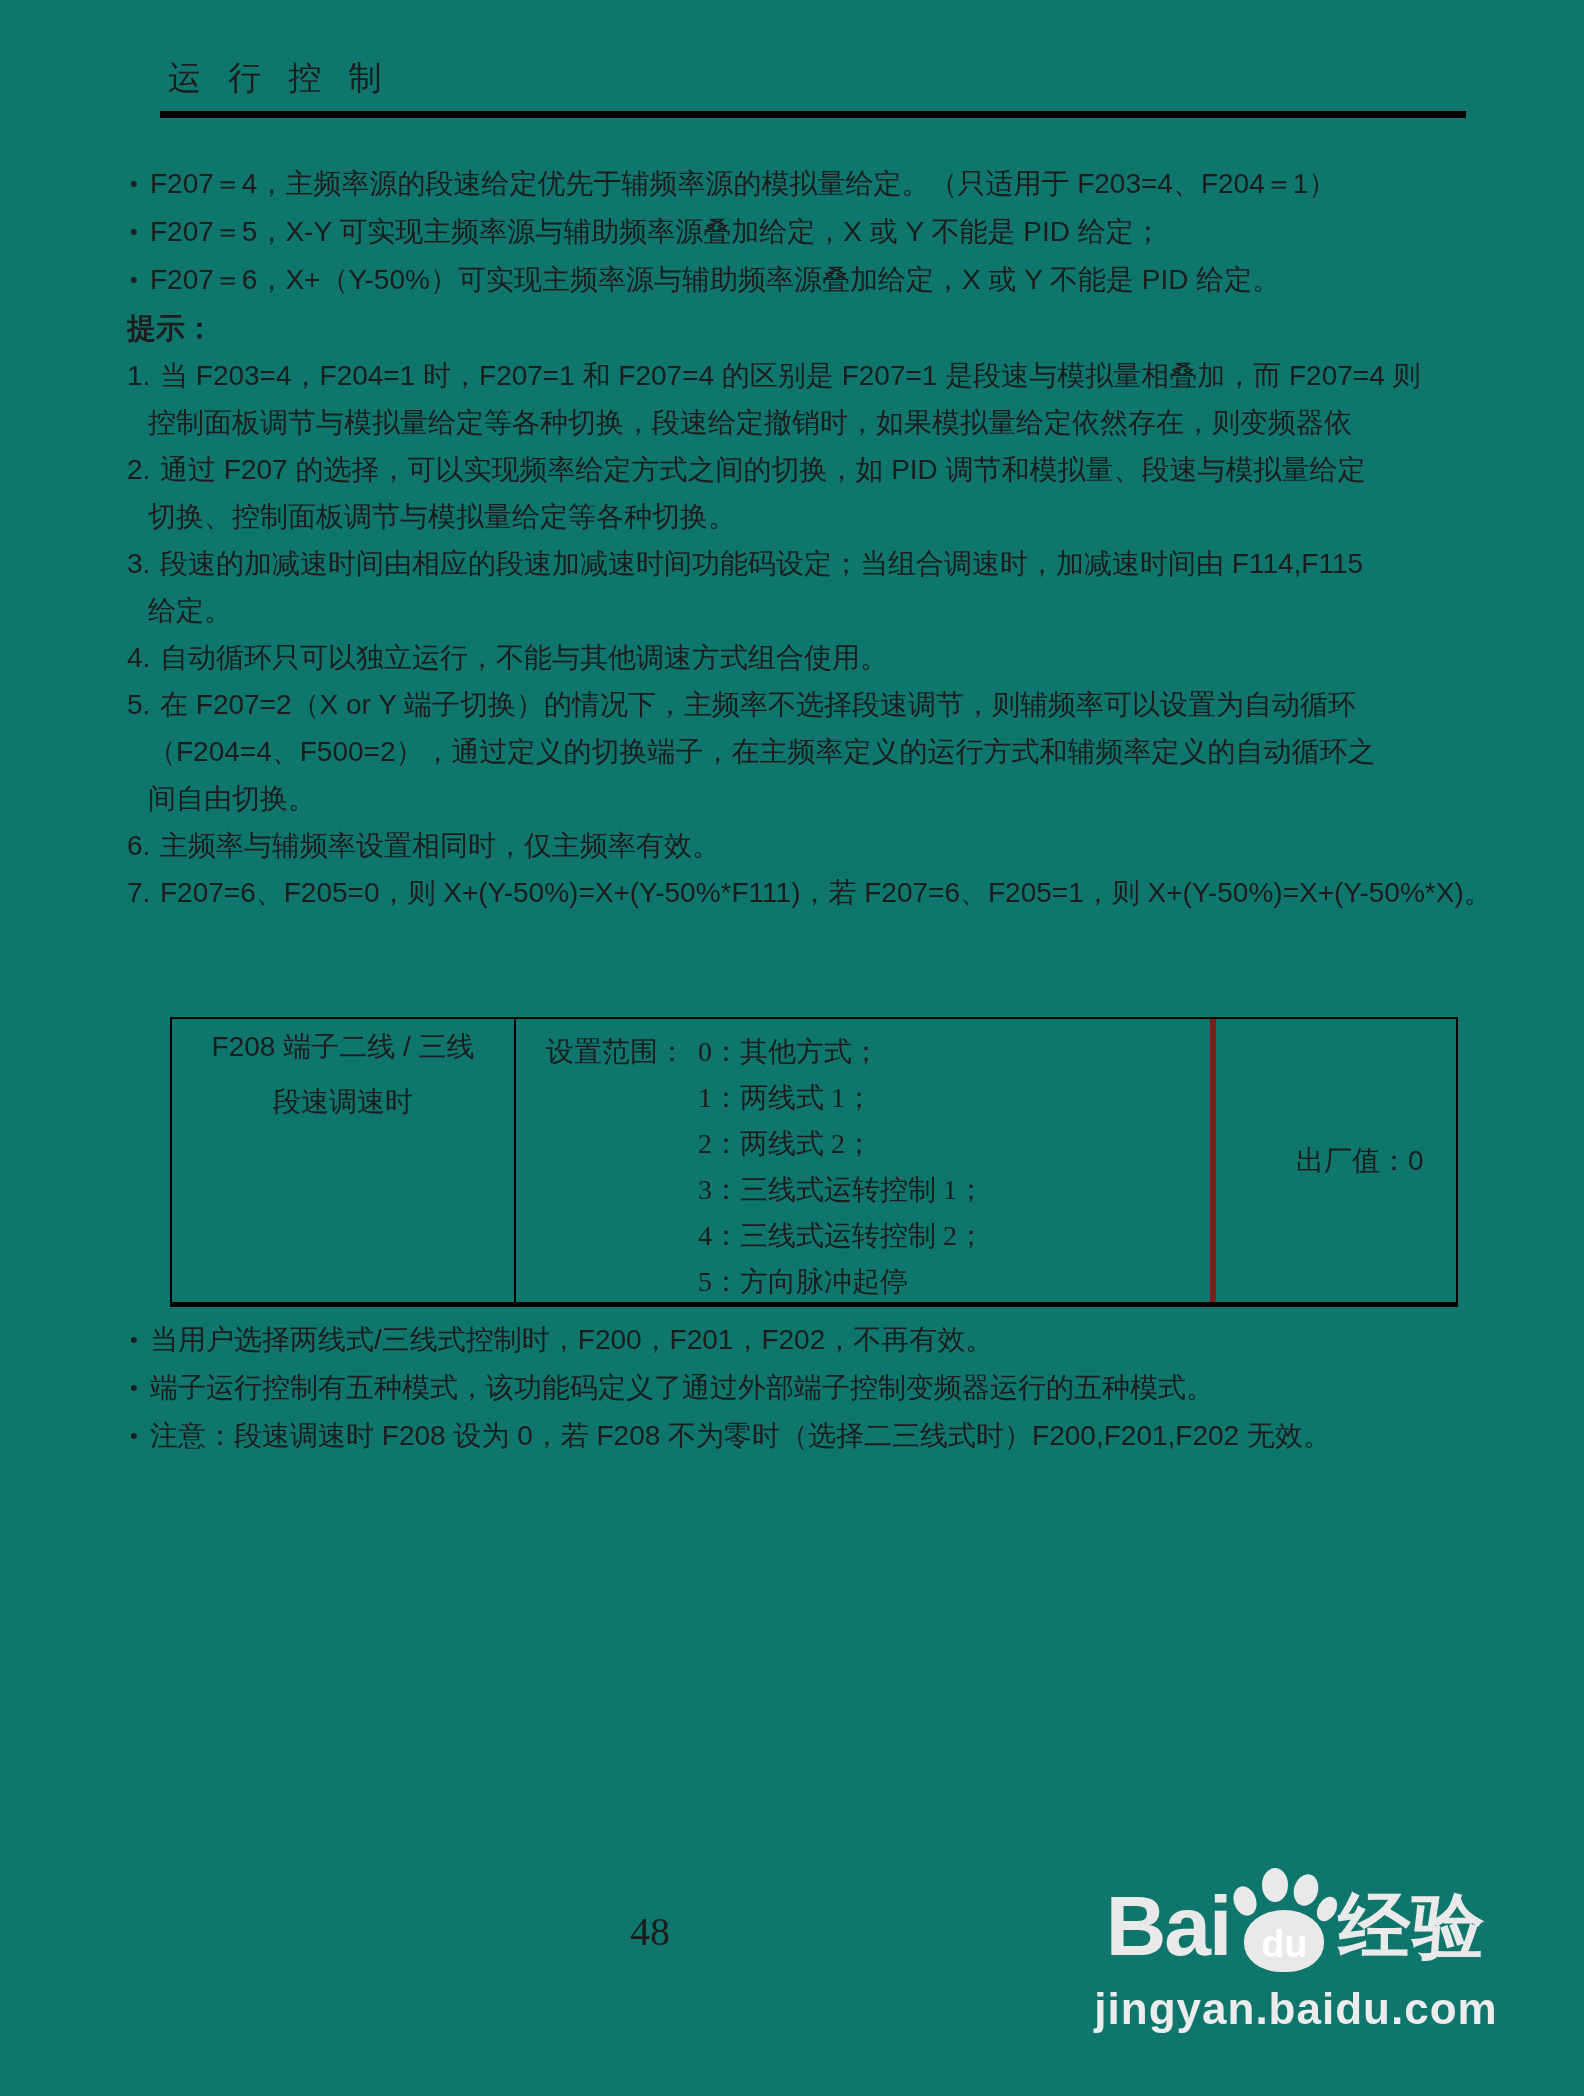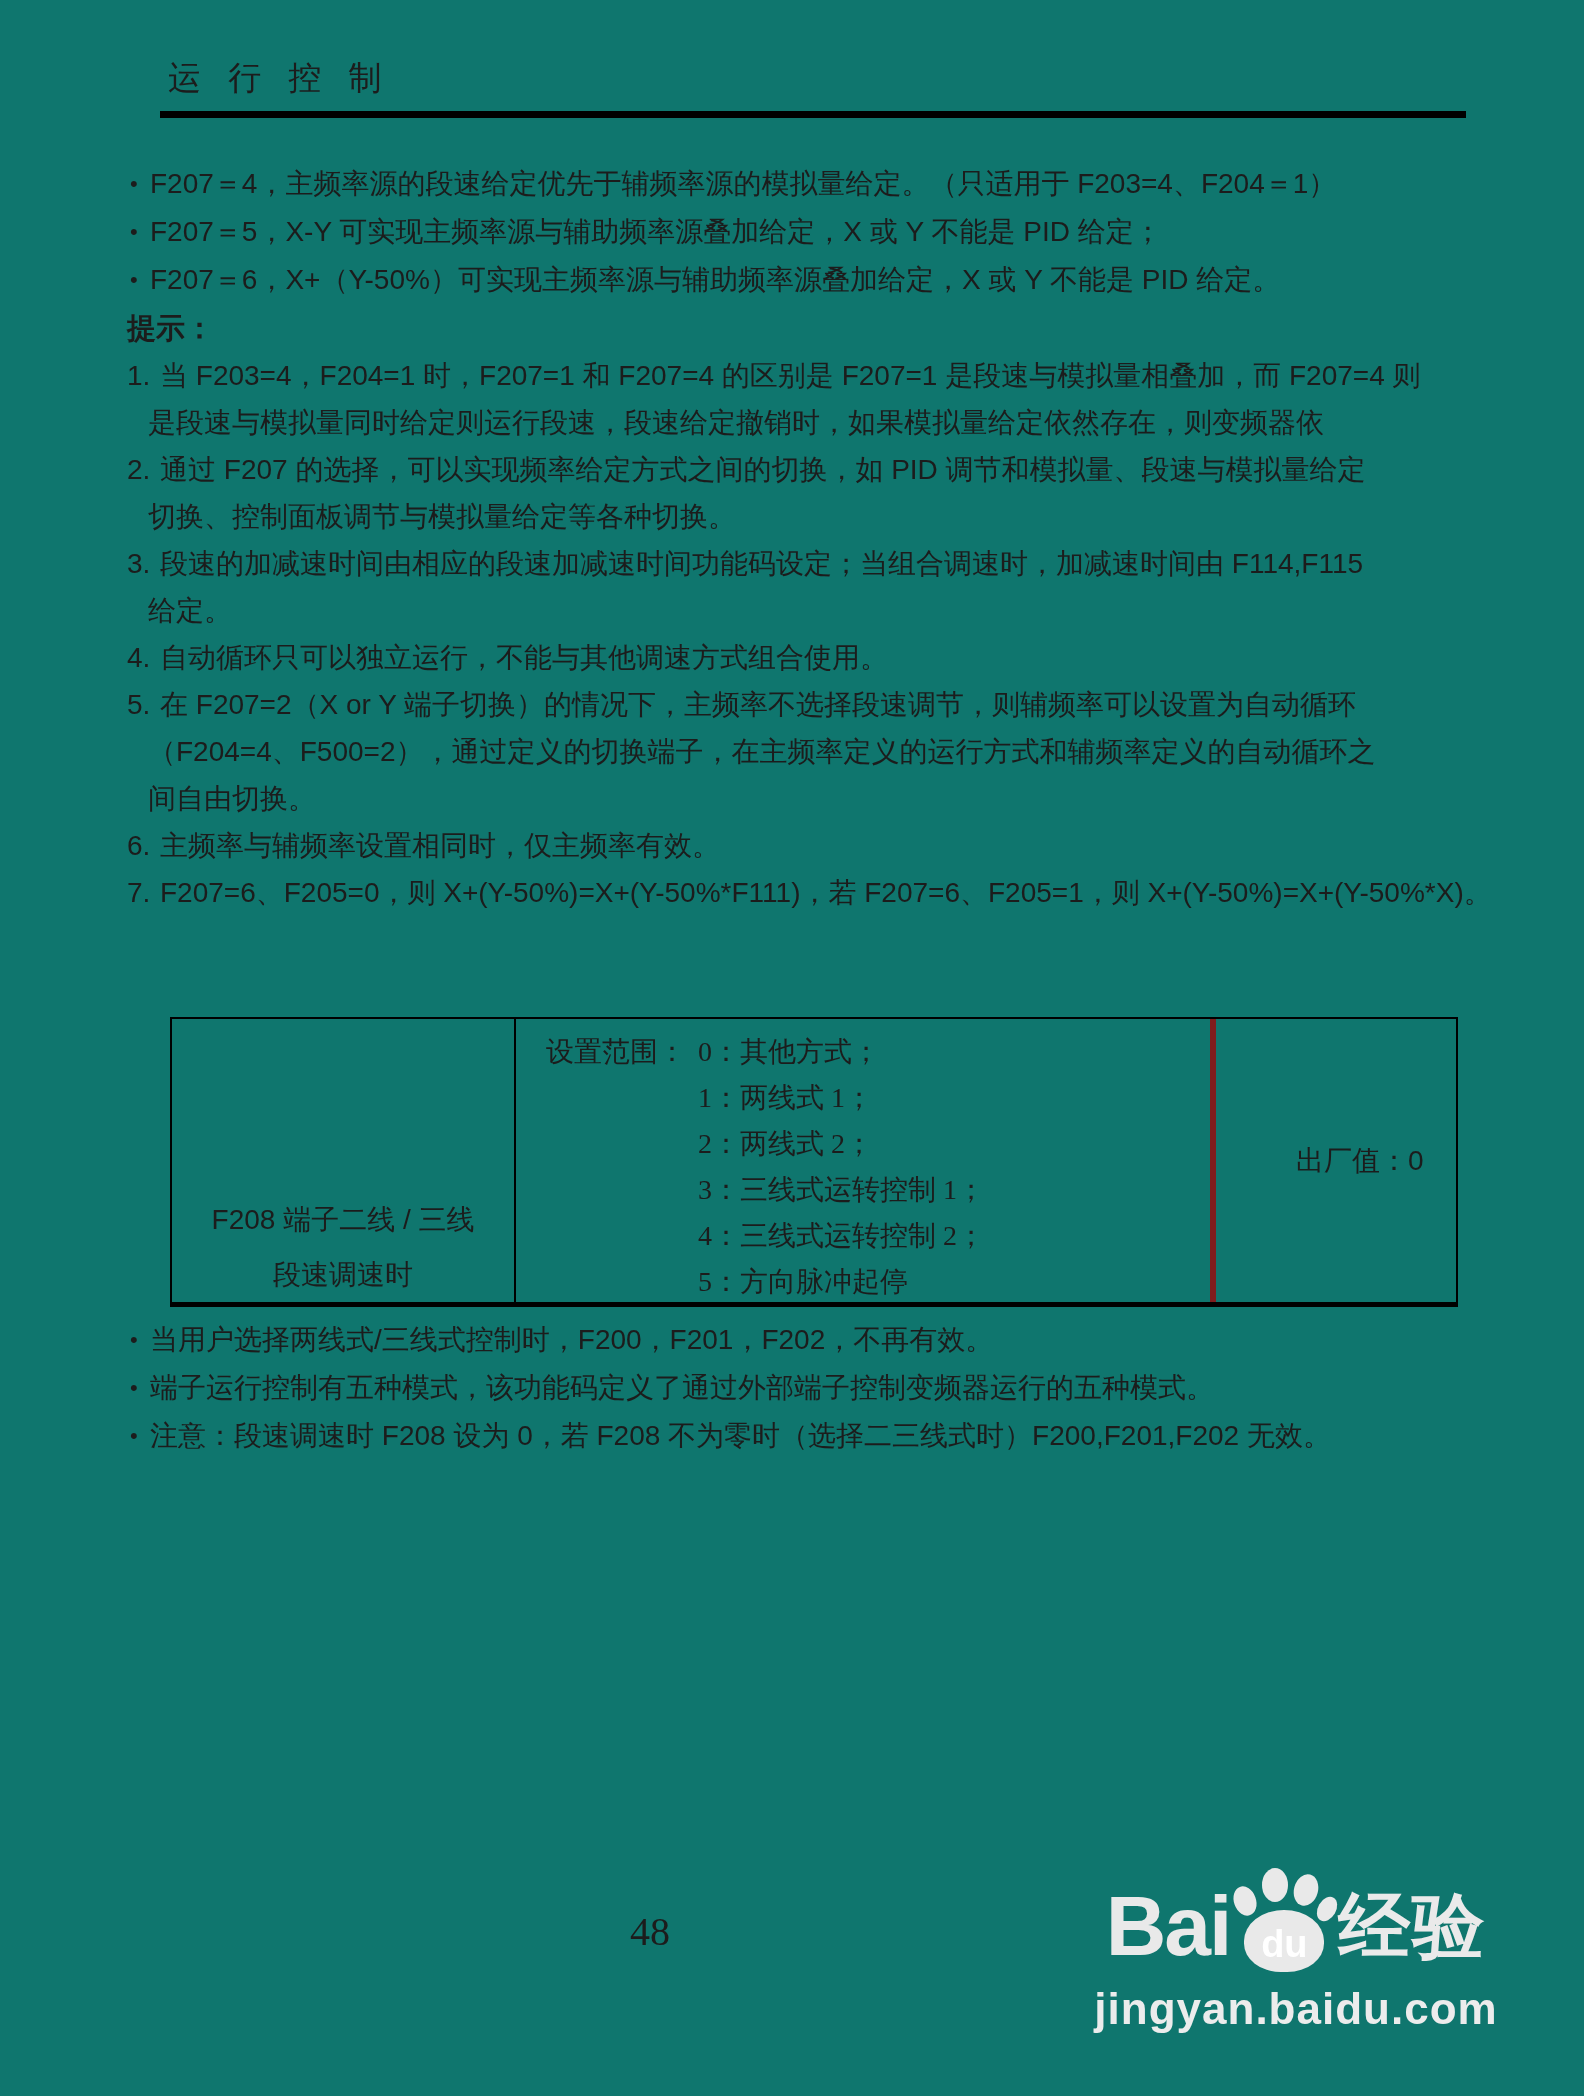--- a/index.html
+++ b/index.html
@@ -39,21 +39,21 @@
   .param-table{
     position:absolute;left:170px;top:1017px;
     width:1288px;height:290px;
     border:2px solid #000;border-bottom-width:5px;
     box-sizing:border-box;
     display:flex;
   }
   .col-param{
     width:344px;flex:0 0 344px;
     border-right:2px solid #000;box-sizing:border-box;
-    display:flex;flex-direction:column;justify-content:flex-end;
+    display:flex;flex-direction:column;justify-content:flex-start;
     text-align:center;font-size:28px;line-height:55px;
   }
   .col-range{
     flex:1 1 auto;
     border-right:6px solid #7f1d1d;box-sizing:border-box;
     padding:10px 0 0 30px;font-size:28px;font-family:Liberation Serif, serif;
   }
   .range-line{height:46px;line-height:46px;white-space:nowrap;}
   .range-label{display:inline-block;width:152px;}
   .range-indent{padding-left:152px;}
@@ -129,21 +129,21 @@
       <div class="bullet-line">
         <span class="bullet-dot">•</span>
         <span>F207＝6，X+（Y-50%）可实现主频率源与辅助频率源叠加给定，X 或 Y 不能是 PID 给定。</span>
       </div>
     </div>
 
   <div class="tips-heading">提示：</div>
 
   <div class="notes">
       <div class="note-line"><span class="note-num">1.</span><span>当 F203=4，F204=1 时，F207=1 和 F207=4 的区别是 F207=1 是段速与模拟量相叠加，而 F207=4 则</span></div>
-      <div class="note-line note-wrap"><span>是段速与模拟量同时给定则运行段速，段速给定撤销时，如果模拟量给定依然存在，则变频器依</span></div>
+      <div class="note-line note-wrap"><span>控制面板调节与模拟量给定等各种切换，段速给定撤销时，如果模拟量给定依然存在，则变频器依</span></div>
       <div class="note-line"><span class="note-num">2.</span><span>通过 F207 的选择，可以实现频率给定方式之间的切换，如 PID 调节和模拟量、段速与模拟量给定</span></div>
       <div class="note-line note-wrap"><span>切换、控制面板调节与模拟量给定等各种切换。</span></div>
       <div class="note-line"><span class="note-num">3.</span><span>段速的加减速时间由相应的段速加减速时间功能码设定；当组合调速时，加减速时间由 F114,F115</span></div>
       <div class="note-line note-wrap"><span>给定。</span></div>
       <div class="note-line"><span class="note-num">4.</span><span>自动循环只可以独立运行，不能与其他调速方式组合使用。</span></div>
       <div class="note-line"><span class="note-num">5.</span><span>在 F207=2（X or Y 端子切换）的情况下，主频率不选择段速调节，则辅频率可以设置为自动循环</span></div>
       <div class="note-line note-wrap"><span>（F204=4、F500=2），通过定义的切换端子，在主频率定义的运行方式和辅频率定义的自动循环之</span></div>
       <div class="note-line note-wrap"><span>间自由切换。</span></div>
       <div class="note-line"><span class="note-num">6.</span><span>主频率与辅频率设置相同时，仅主频率有效。</span></div>
       <div class="note-line"><span class="note-num">7.</span><span>F207=6、F205=0，则 X+(Y-50%)=X+(Y-50%*F111)，若 F207=6、F205=1，则 X+(Y-50%)=X+(Y-50%*X)。</span></div>

